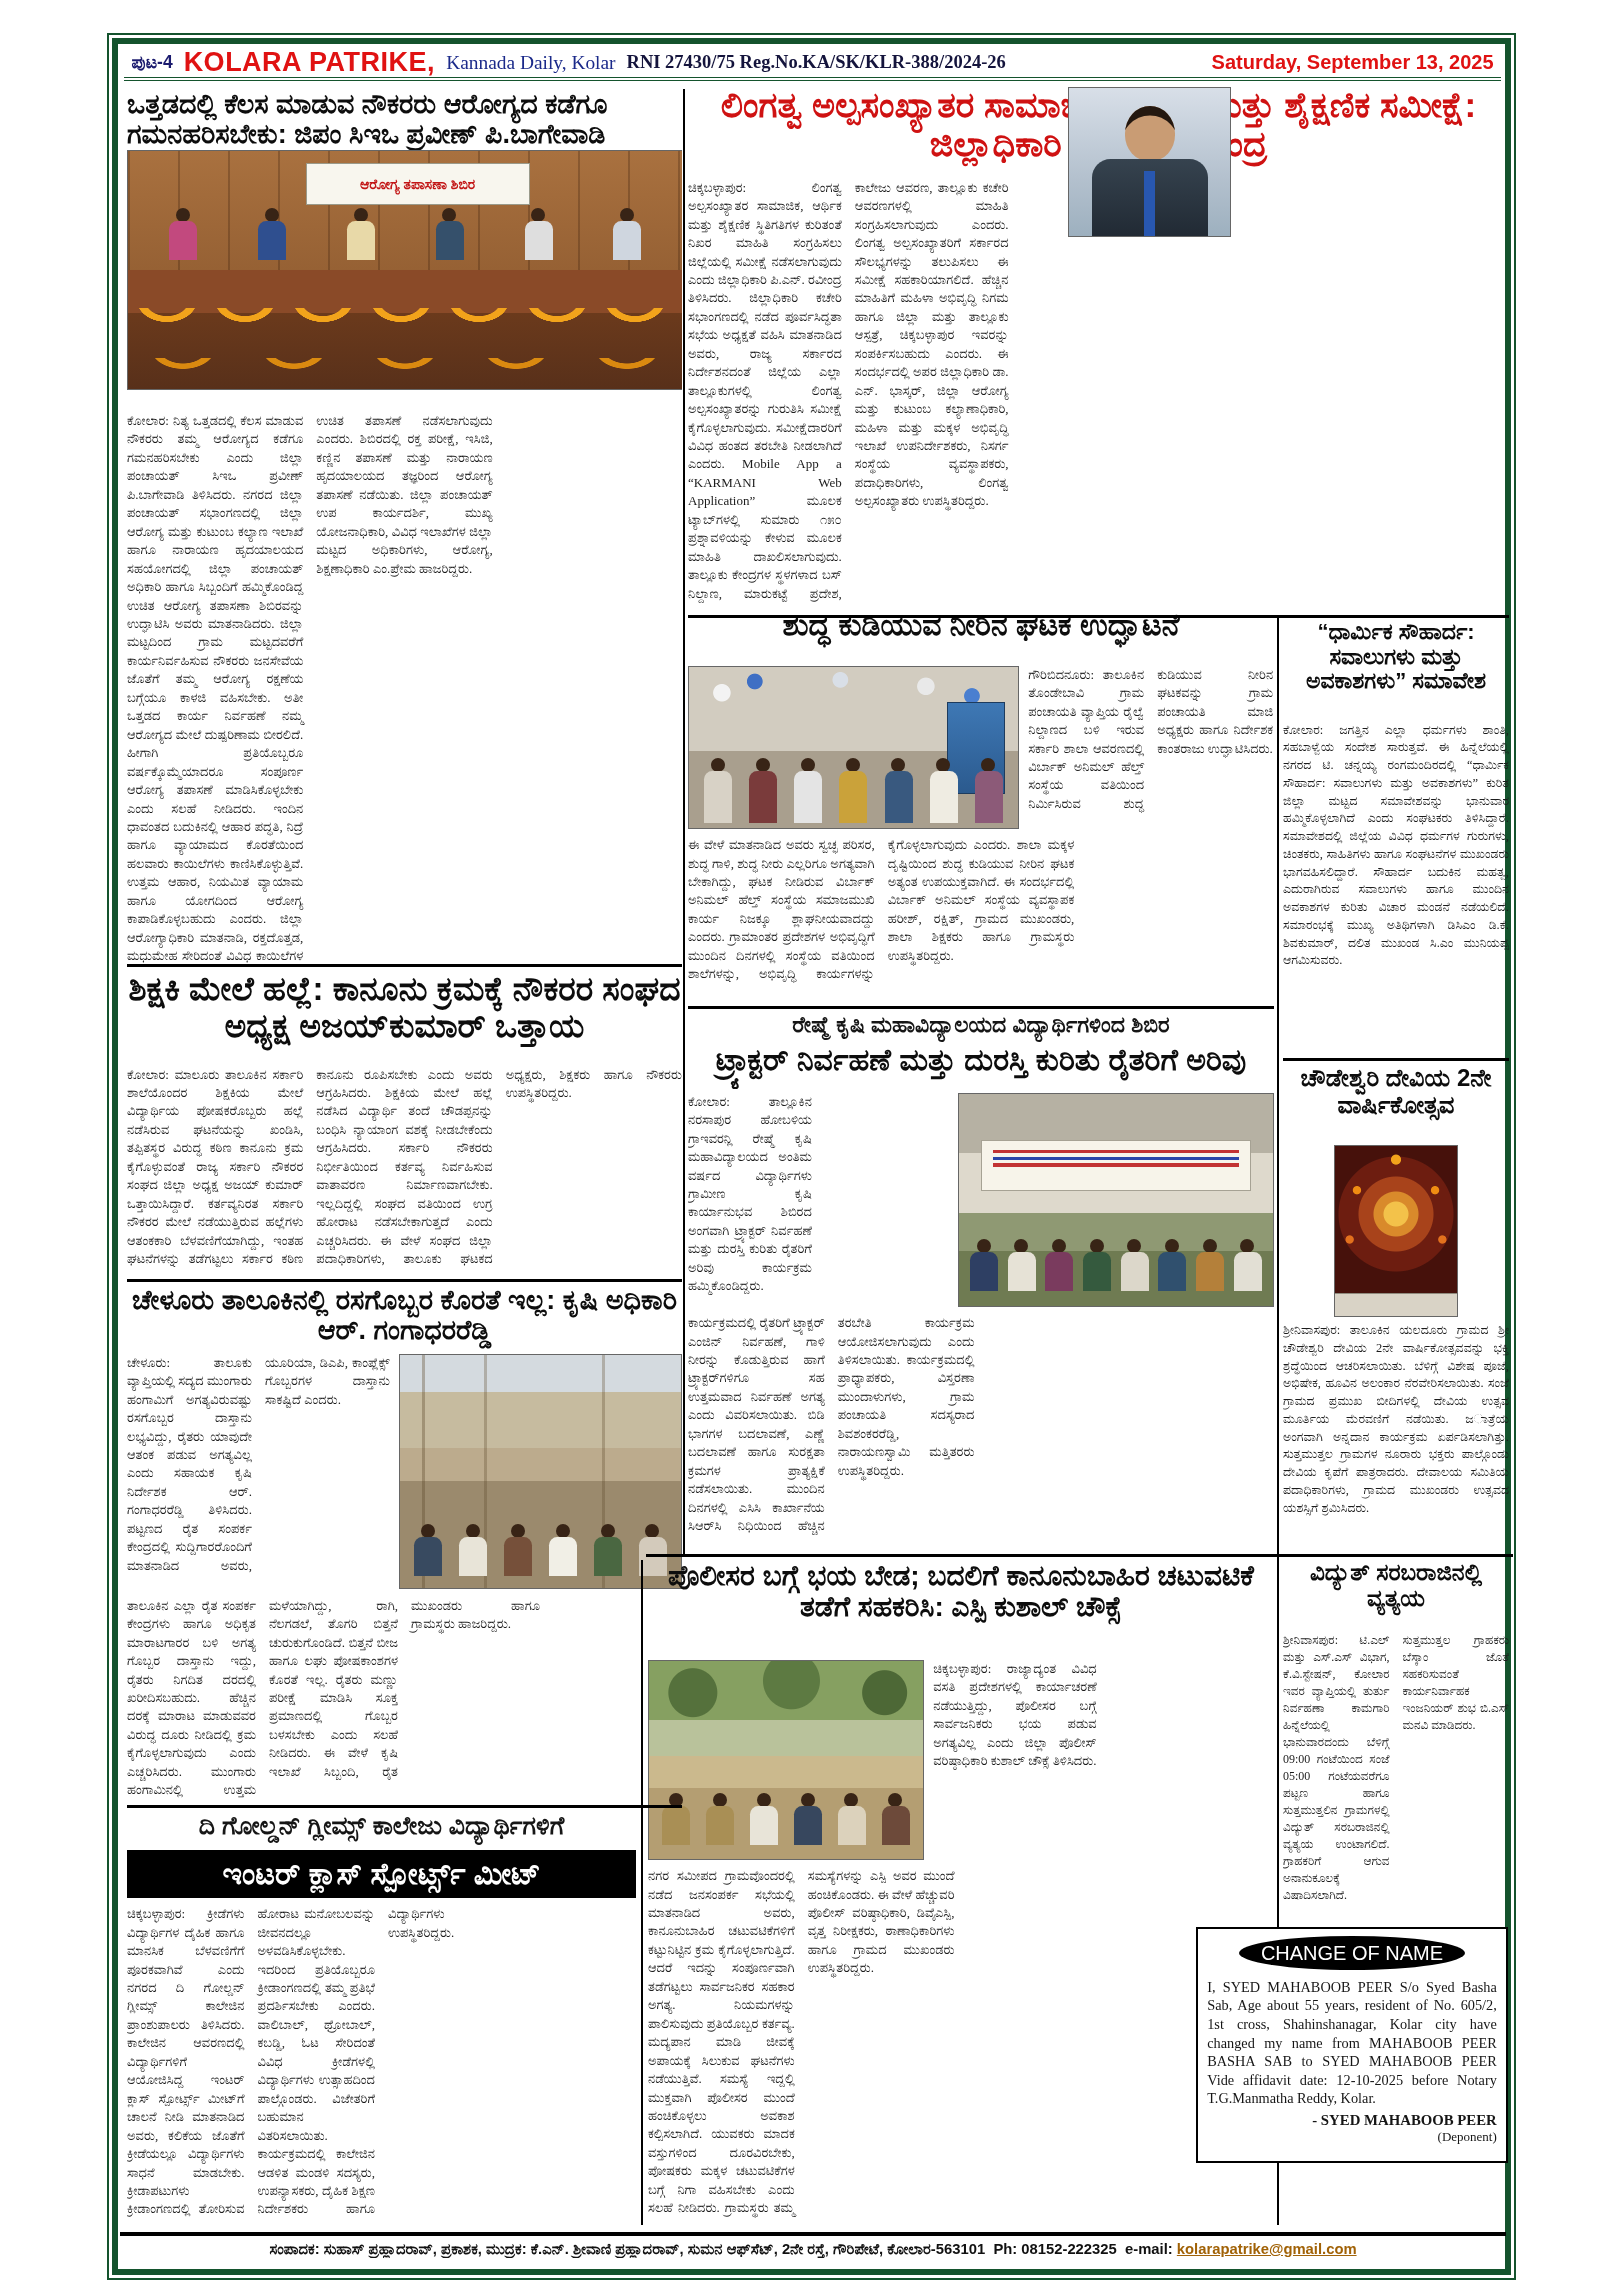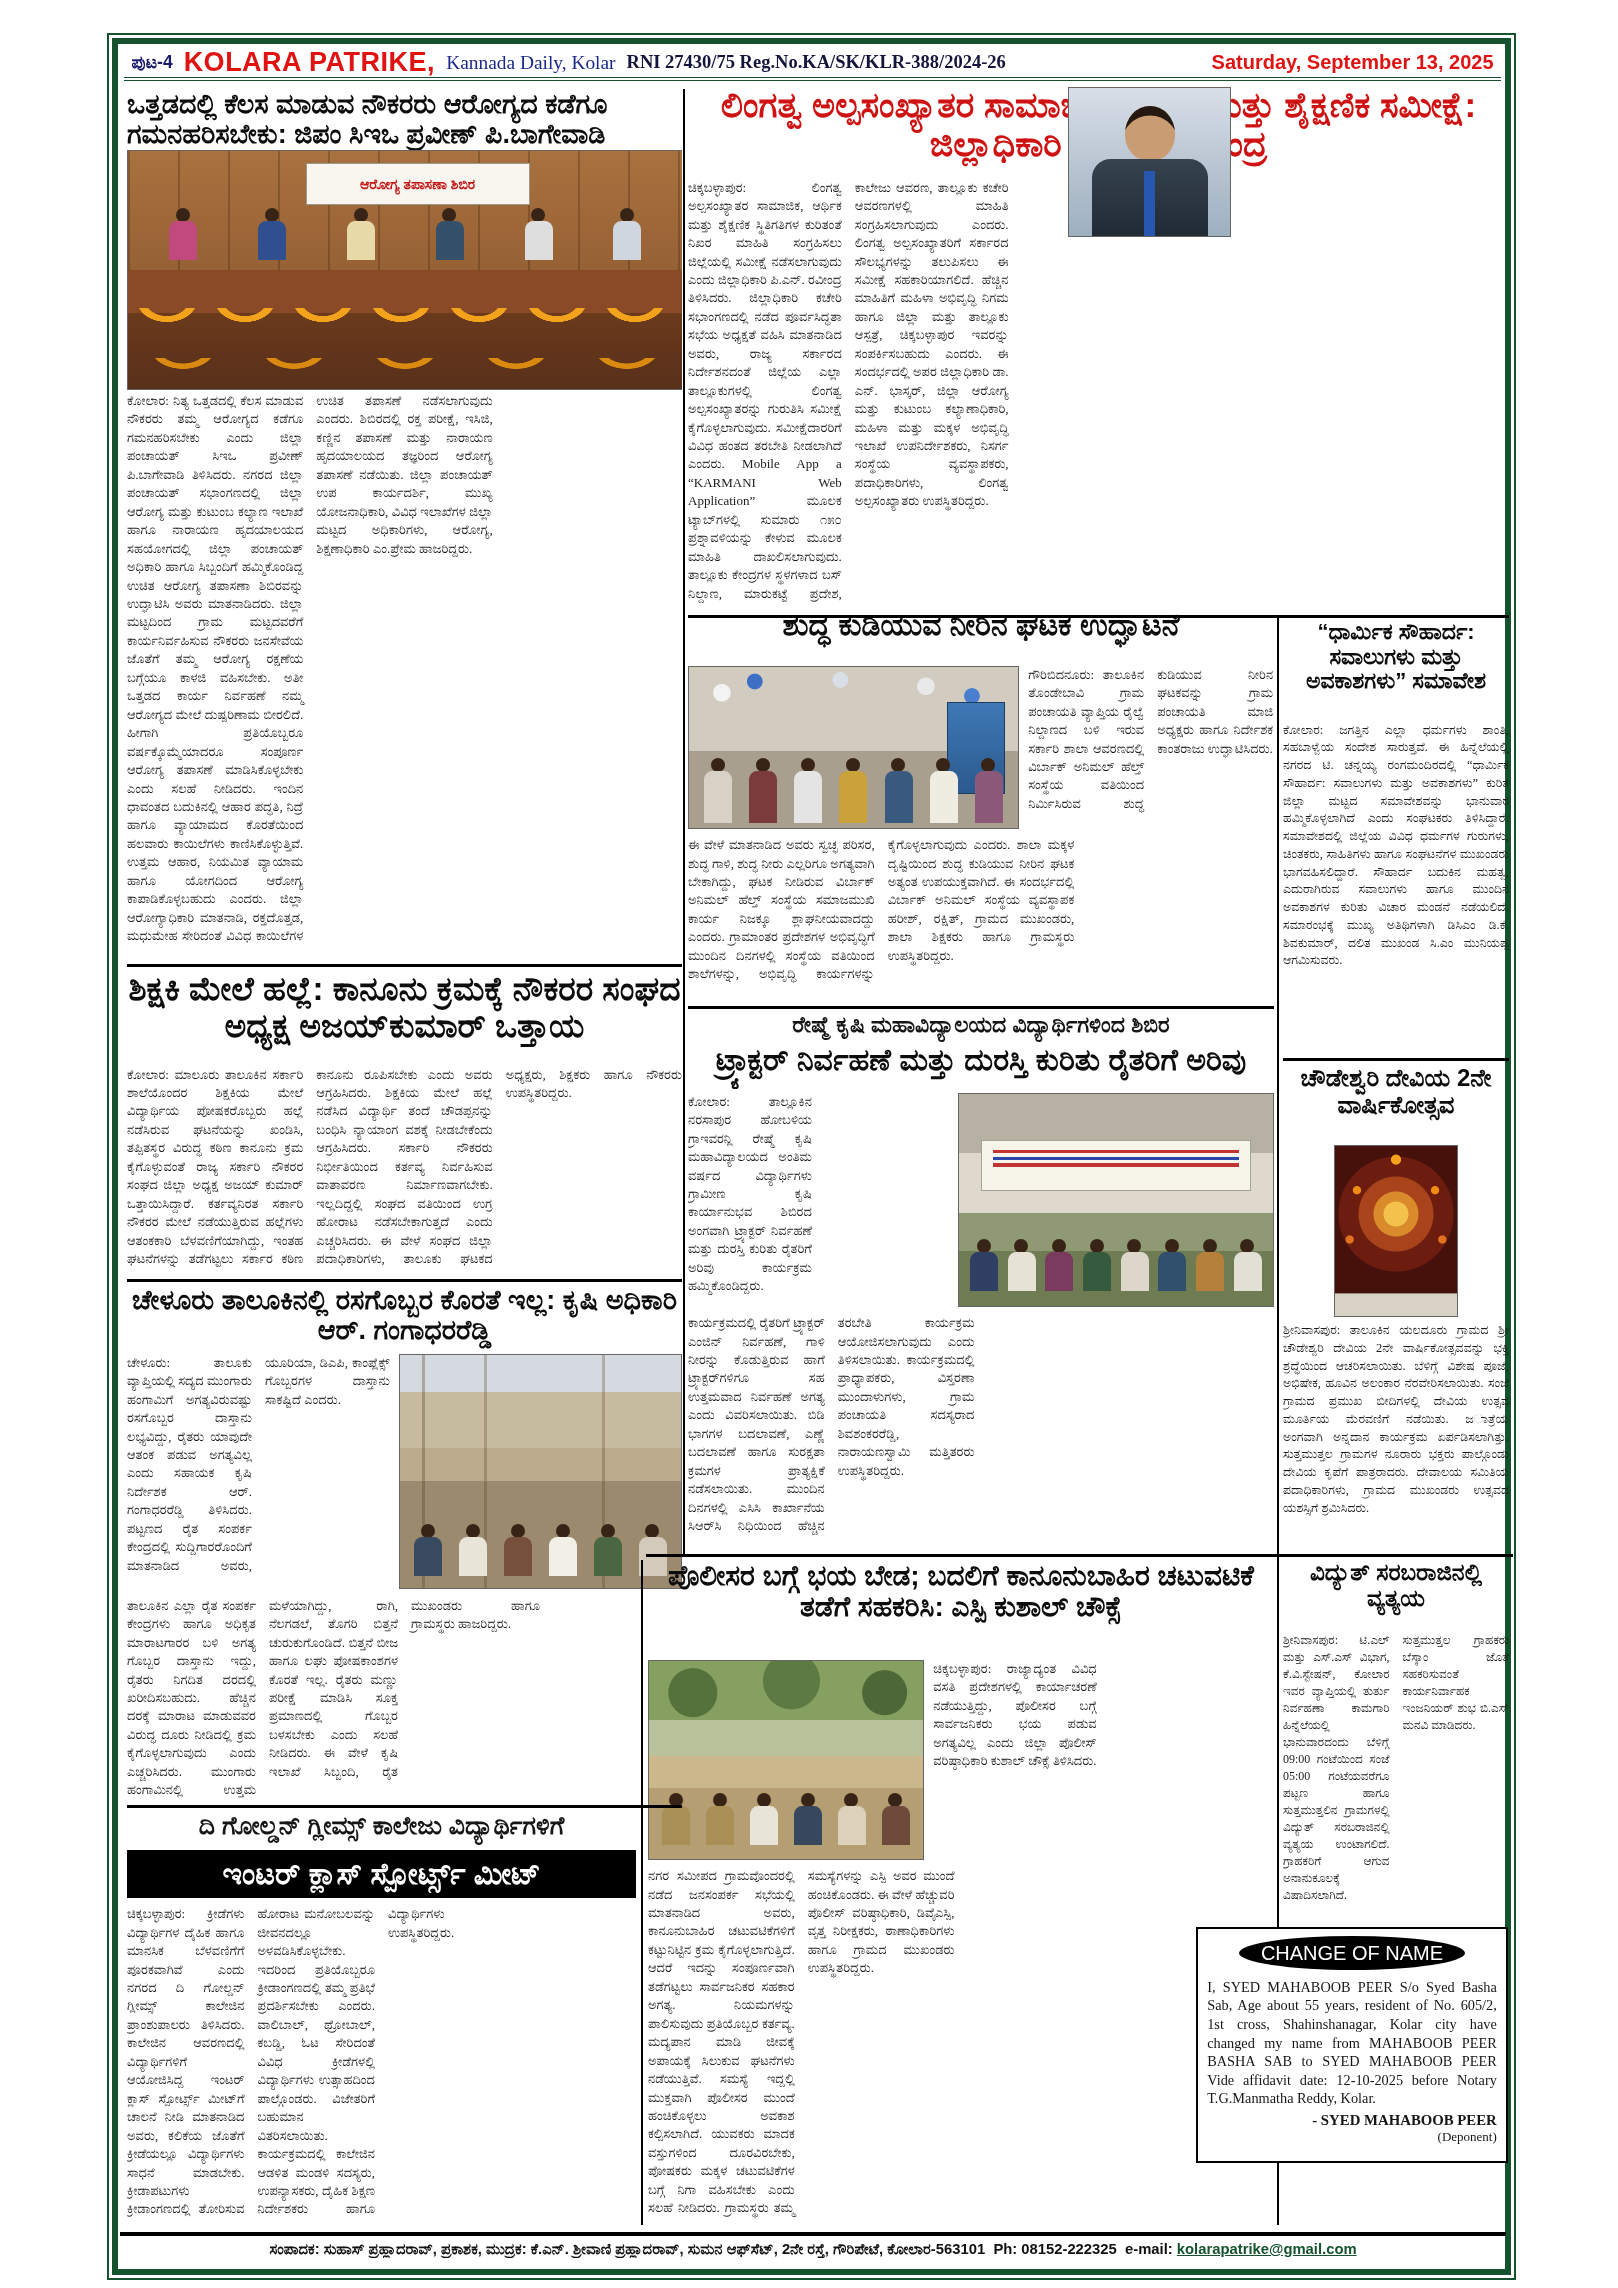--- a/index.html
+++ b/index.html
@@ -101,21 +101,21 @@
   .ph7{width:274px;height:198px;background:linear-gradient(180deg,#86a061 0 30%,#b9c29b 30% 48%,#cbb98d 48% 64%,#b49e72 64% 100%);}
   .ph7::before{content:"";position:absolute;inset:0;background:
        radial-gradient(circle at 16% 16%,#55713c 0 24px,transparent 25px),
        radial-gradient(circle at 52% 10%,#5d7a42 0 28px,transparent 29px),
        radial-gradient(circle at 86% 16%,#4d6836 0 22px,transparent 23px);}
   .ph7 .people{bottom:6%;}
   .ph7 .p:nth-child(1){--shirt:#a98f55}.ph7 .p:nth-child(2){--shirt:#a98f55}.ph7 .p:nth-child(3){--shirt:#e8e4d8}
   .ph7 .p:nth-child(4){--shirt:#37475e}.ph7 .p:nth-child(5){--shirt:#dcd2bc}.ph7 .p:nth-child(6){--shirt:#6d4a3a}
   
   #a1{left:127px;top:89px;width:555px;}   #a1 .hl{font-size:27px;height:61px;text-align:left;}
-  #a1 .body{height:565px;margin-top:2px;}
+  #a1 .body{height:565px;margin-top:22px;}
   #a7{left:127px;top:971px;width:555px;} #a7 .hl{font-size:33px;height:89px;}
   #a7 .body{height:209px;margin-top:5.5px;}
   #a8{left:127px;top:1285px;width:555px;} #a8 .hl{font-size:27px;height:65px;}
   #a8 .side{width:264px;height:233px;}    #a8 .body2{height:209px;margin-top:8px;}
   #a10{left:127px;top:1811px;width:509px;}
   #a10 .kick{font-size:25px;height:37px;} 
   #a10 .bar{background:#000;color:#fff;font-size:30px;height:48px;line-height:48px;margin-top:1.8px;}
   #a10 .body{height:321px;margin-top:7.4px;}
   #a2{left:688px;top:85px;width:821px;}   #a2 .hl{font-size:35px;height:90px;color:#cf1212;}
   #a2 .body{position:relative;height:430px;margin-top:3.7px;}
@@ -138,21 +138,21 @@
           padding:7.4px 9.2px;box-sizing:border-box;font-family:"Liberation Serif",serif;}
   #notice .oval{width:78%;margin:0 auto;background:#000;color:#fff;border-radius:50%;text-align:center;
           font-family:"Liberation Sans",sans-serif;font-weight:normal;font-size:20px;padding:5.5px 0;}
   #notice .ntext{font-size:14.3px;line-height:1.3;text-align:justify;margin-top:7.4px;height:129px;overflow:hidden;}
   #notice .sig{text-align:right;font-weight:bold;font-size:14.8px;margin-top:5.5px;}
   #notice .role{text-align:right;font-size:13px;}
   
   .foot-rule{position:absolute;left:120px;top:2232px;width:1386px;height:3.7px;background:#000;}
   .footer{position:absolute;left:120px;top:2241px;width:1386px;text-align:center;font-size:14.8px;font-weight:bold;
           color:#111;font-family:"Liberation Sans",sans-serif;white-space:nowrap;overflow:hidden;}
-  .footer .email{text-decoration:underline;color:#14532d;}
+  .footer .email{text-decoration:underline;color:#a16207;}
 </style>
 </head>
 <body>
 
 <div class="sheet">
   <div class="frame">
       <div class="frame-in"></div>
     </div>
 
   <header class="masthead">

